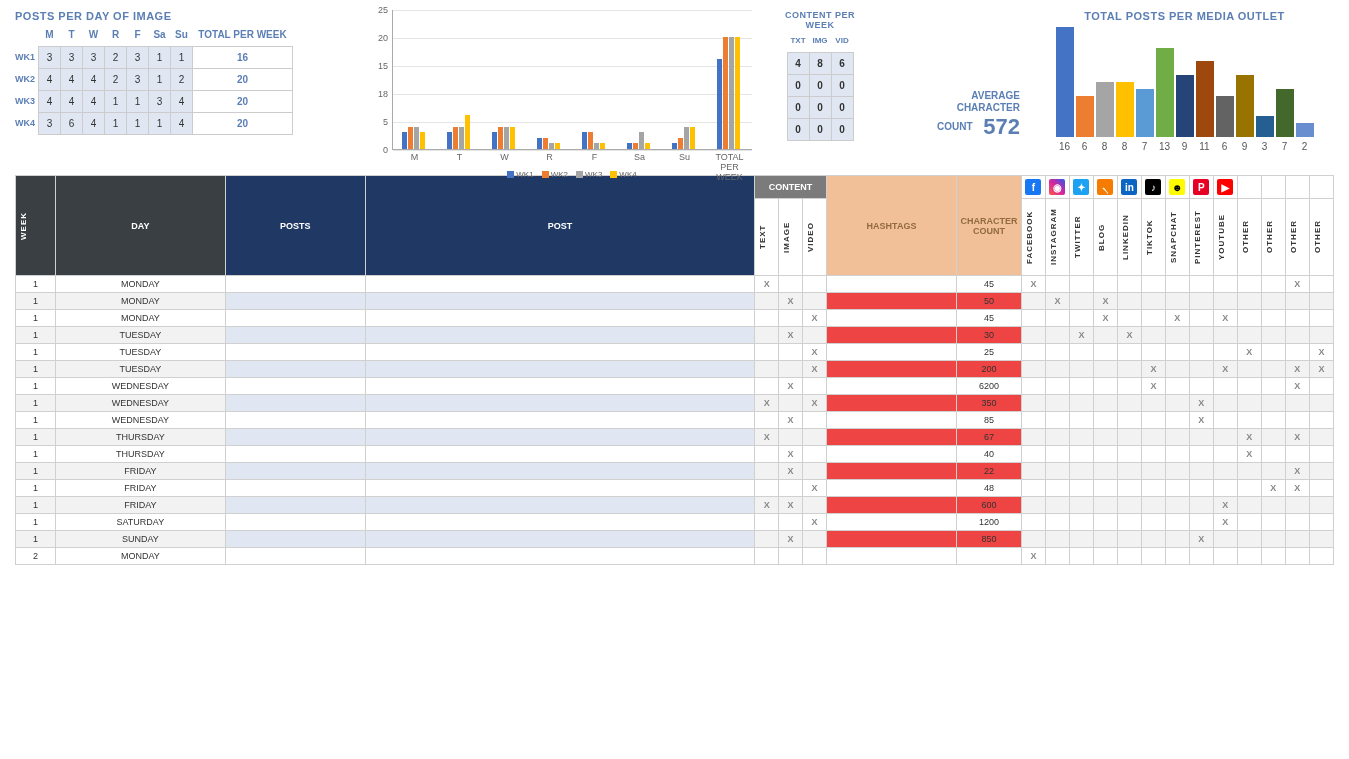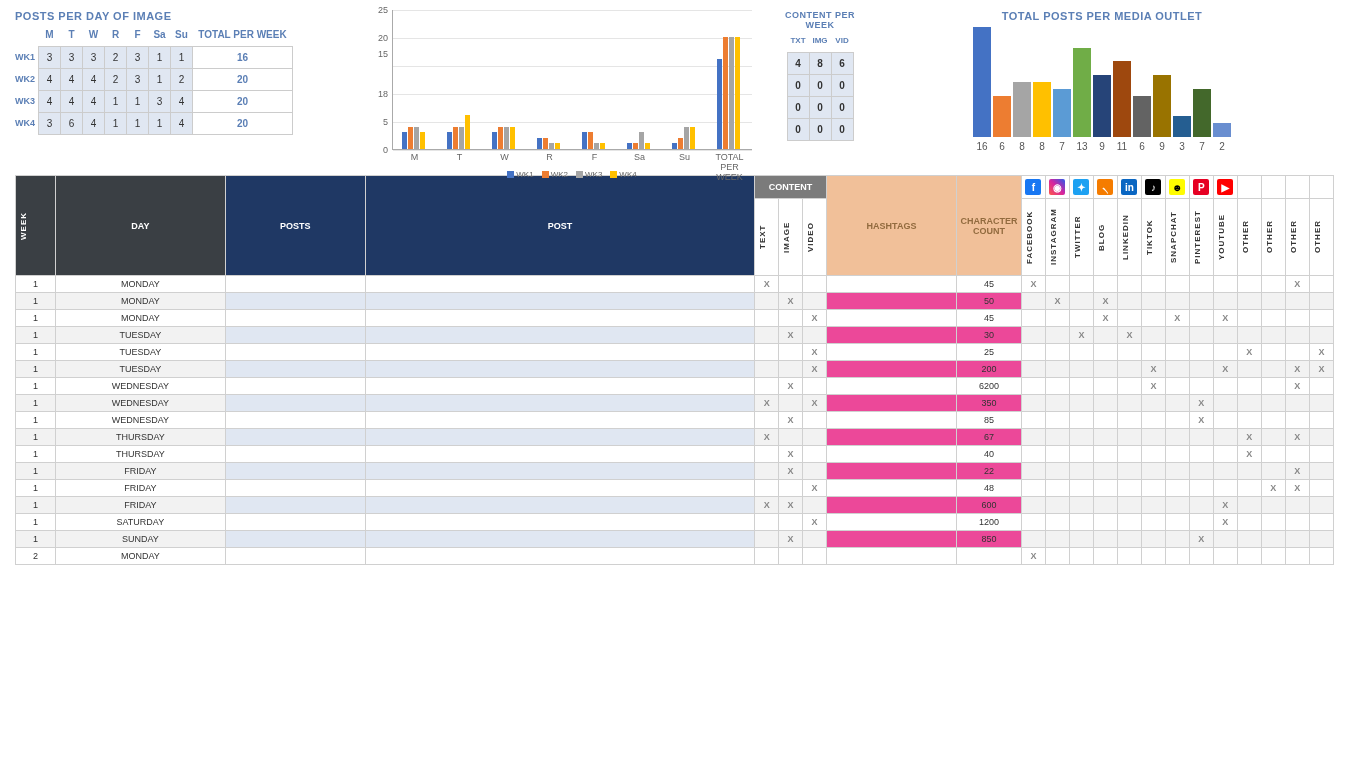--- a/index.html
+++ b/index.html
@@ -49,21 +49,21 @@
 .main-table th,.main-table td{border:1px solid #d0d0d0;font-size:9px;padding:3px;text-align:center}
 .main-table th{height:20px}
 .hdr-dark{background:#3a3f44;color:#fff;font-weight:bold}
 .hdr-navy{background:#1f3864;color:#fff;font-weight:bold}
 .hdr-grey{background:#7b7b7b;color:#fff;font-weight:bold;font-size:9px}
 .hdr-peach{background:#f1c099;color:#926b3f;font-weight:bold}
 .rot{writing-mode:vertical-rl;transform:rotate(180deg);white-space:nowrap;letter-spacing:1px;font-size:8px;height:70px}
 .icon-box{width:16px;height:16px;margin:0 auto;display:flex;align-items:center;justify-content:center;color:#fff;font-weight:bold;font-size:10px;border-radius:2px}
 .fb{background:#1877f2}.ig{background:linear-gradient(45deg,#fd5949,#d6249f,#285aeb)}.tw{background:#1da1f2}.bl{background:#f57c00}.li{background:#0a66c2}.tk{background:#000}.sc{background:#fffc00;color:#000}.pn{background:#e60023}.yt{background:#ff0000}
 .row-even{background:#fff}.row-odd{background:#f2f2f2}
-.cell-peach{background:#ec4899}
+.cell-peach{background:#ef4444}
 .cell-blue{background:#e0e7f2}
 .xm{color:#888;font-weight:bold}
 .day-cell{text-align:left;padding-left:6px}
 .w-week{width:40px}.w-day{width:170px}.w-topics{width:140px}.w-post{width:390px}.w-ct{width:24px}.w-hash{width:130px}.w-cc{width:65px}.w-media{width:24px}
 </style>
 </head>
 <body>
 
 <div class="page">
 
@@ -132,21 +132,21 @@
           </tbody>
   </table>
  </div>
 
  <div class="chart-section">
   <div class="bar-chart">
    <div class="y-axis" id="y-axis">
             <span style="top:140px">0</span>
             <span style="top:112px">5</span>
             <span style="top:84px">18</span>
-            <span style="top:44px">15</span>
+            <span style="top:56px">15</span>
             <span style="top:28px">20</span>
             <span style="top:0px">25</span>
           </div>
    <div class="grid-area" id="grid-area">
             <div class="grid-line" style="top:140px"></div>
             <div class="grid-line" style="top:112px"></div>
             <div class="grid-line" style="top:84px"></div>
             <div class="grid-line" style="top:56px"></div>
             <div class="grid-line" style="top:28px"></div>
             <div class="grid-line" style="top:0px"></div>
@@ -241,20 +241,24 @@
             </tr>
             <tr>
               <td>0</td>
               <td>0</td>
               <td>0</td>
             </tr>
           </tbody>
   </table>
  </div>
 
+ <div class="avg-section">
+  <span class="avg-label"><span>AVERAGE</span><br><span>CHARACTER</span><br><span>COUNT</span></span>
+  <span class="avg-val">572</span>
+ </div>
 
  <div class="media-section">
   <div class="section-label">TOTAL POSTS PER MEDIA OUTLET</div>
   <div class="media-chart">
    <div class="media-bars" id="media-bars">
             <div class="media-bar m0" style="height:110px"></div>
             <div class="media-bar m1" style="height:41.25px"></div>
             <div class="media-bar m2" style="height:55px"></div>
             <div class="media-bar m3" style="height:55px"></div>
             <div class="media-bar m4" style="height:48.125px"></div>

